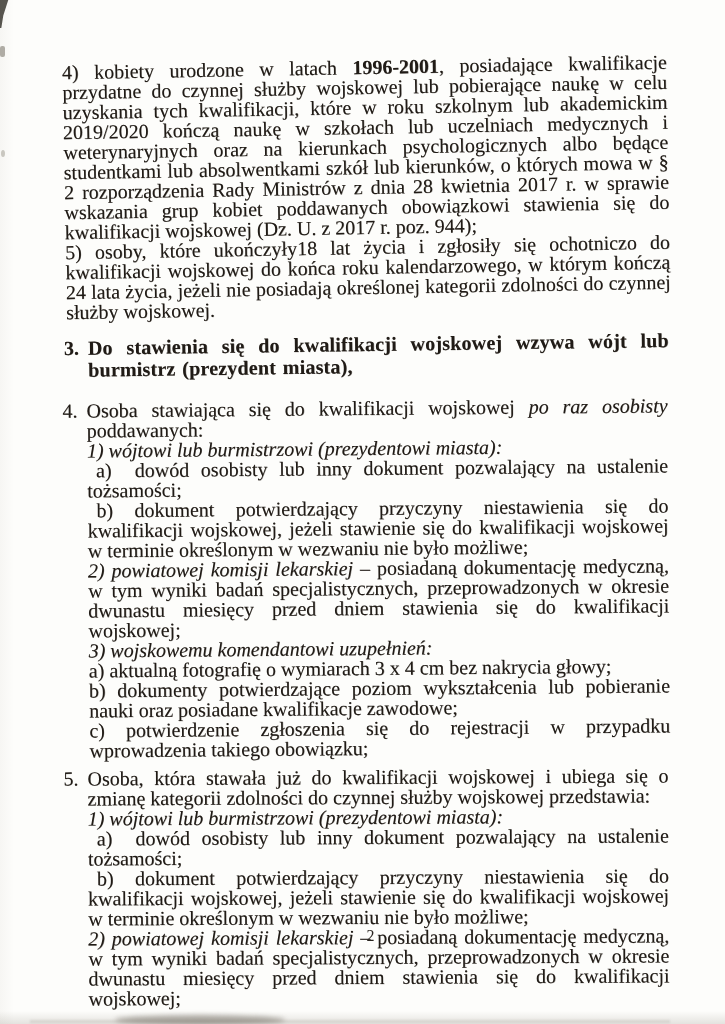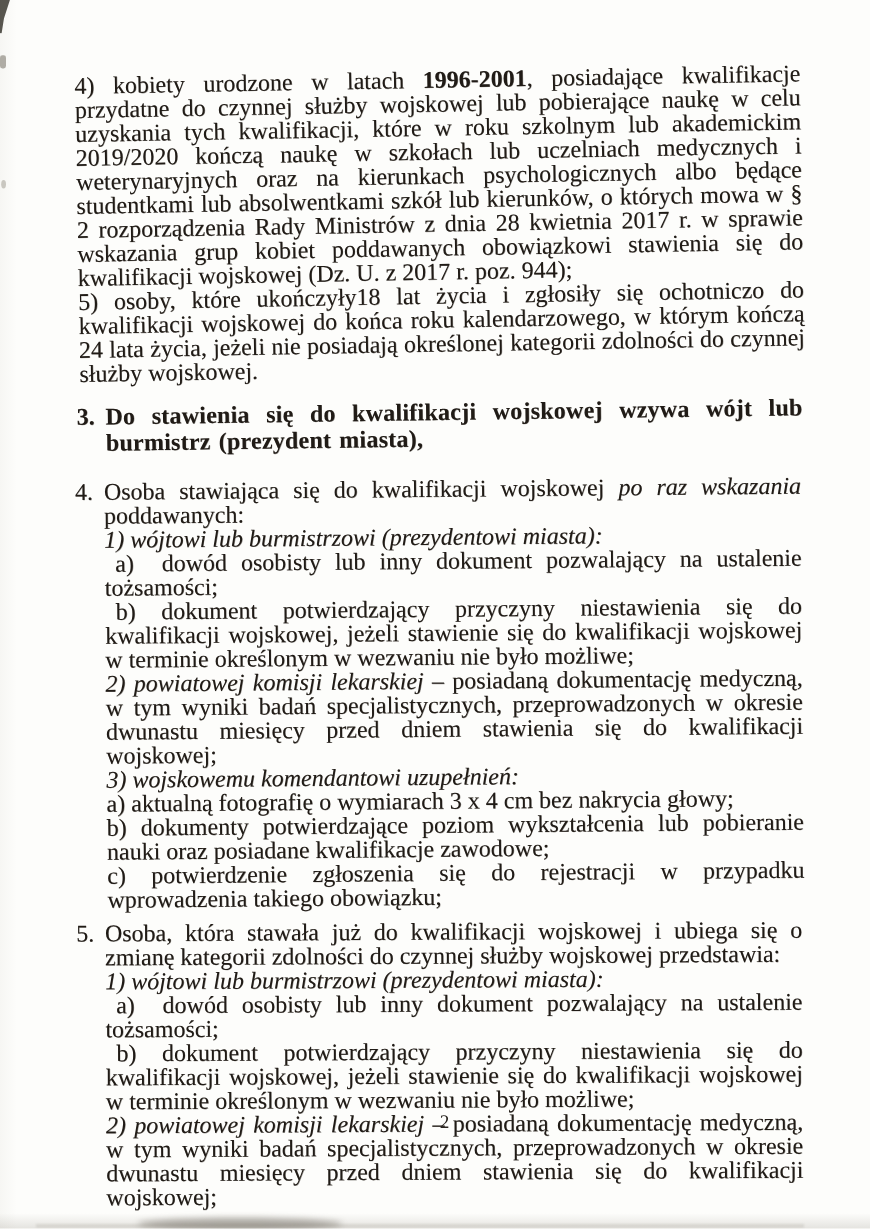--- a/index.html
+++ b/index.html
@@ -83,21 +83,21 @@
     </div>
 
     <div class="numbered p3">
       <span class="num">3.</span>
       <div class="body">Do stawienia się do kwalifikacji wojskowej wzywa wójt lub burmistrz (prezydent miasta),</div>
     </div>
 
     <div class="numbered p4">
       <span class="num">4.</span>
       <div class="body">
-        <p class="para"><span>Osoba stawiająca się do kwalifikacji wojskowej </span><i>po raz wskazania</i><span> poddawanych:</span></p>
+        <p class="para"><span>Osoba stawiająca się do kwalifikacji wojskowej </span><i>po raz osobisty</i><span> poddawanych:</span></p>
         <p class="para"><i>1) wójtowi lub burmistrzowi (prezydentowi miasta):</i></p>
         <p class="para indent-a">a)&nbsp; dowód osobisty lub inny dokument pozwalający na ustalenie tożsamości;</p>
         <p class="para indent-a">b) dokument potwierdzający przyczyny niestawienia się do kwalifikacji wojskowej, jeżeli stawienie się do kwalifikacji wojskowej w terminie określonym w wezwaniu nie było możliwe;</p>
         <p class="para"><i>2) powiatowej komisji lekarskiej</i><span> – posiadaną dokumentację medyczną, w tym wyniki badań specjalistycznych, przeprowadzonych w okresie dwunastu miesięcy przed dniem stawienia się do kwalifikacji wojskowej;</span></p>
         <p class="para"><i>3) wojskowemu komendantowi uzupełnień:</i></p>
         <p class="para">a) aktualną fotografię o wymiarach 3 x 4 cm bez nakrycia głowy;</p>
         <p class="para">b) dokumenty potwierdzające poziom wykształcenia lub pobieranie nauki oraz posiadane kwalifikacje zawodowe;</p>
         <p class="para">c) potwierdzenie zgłoszenia się do rejestracji w przypadku wprowadzenia takiego obowiązku;</p>
       </div>
     </div>

